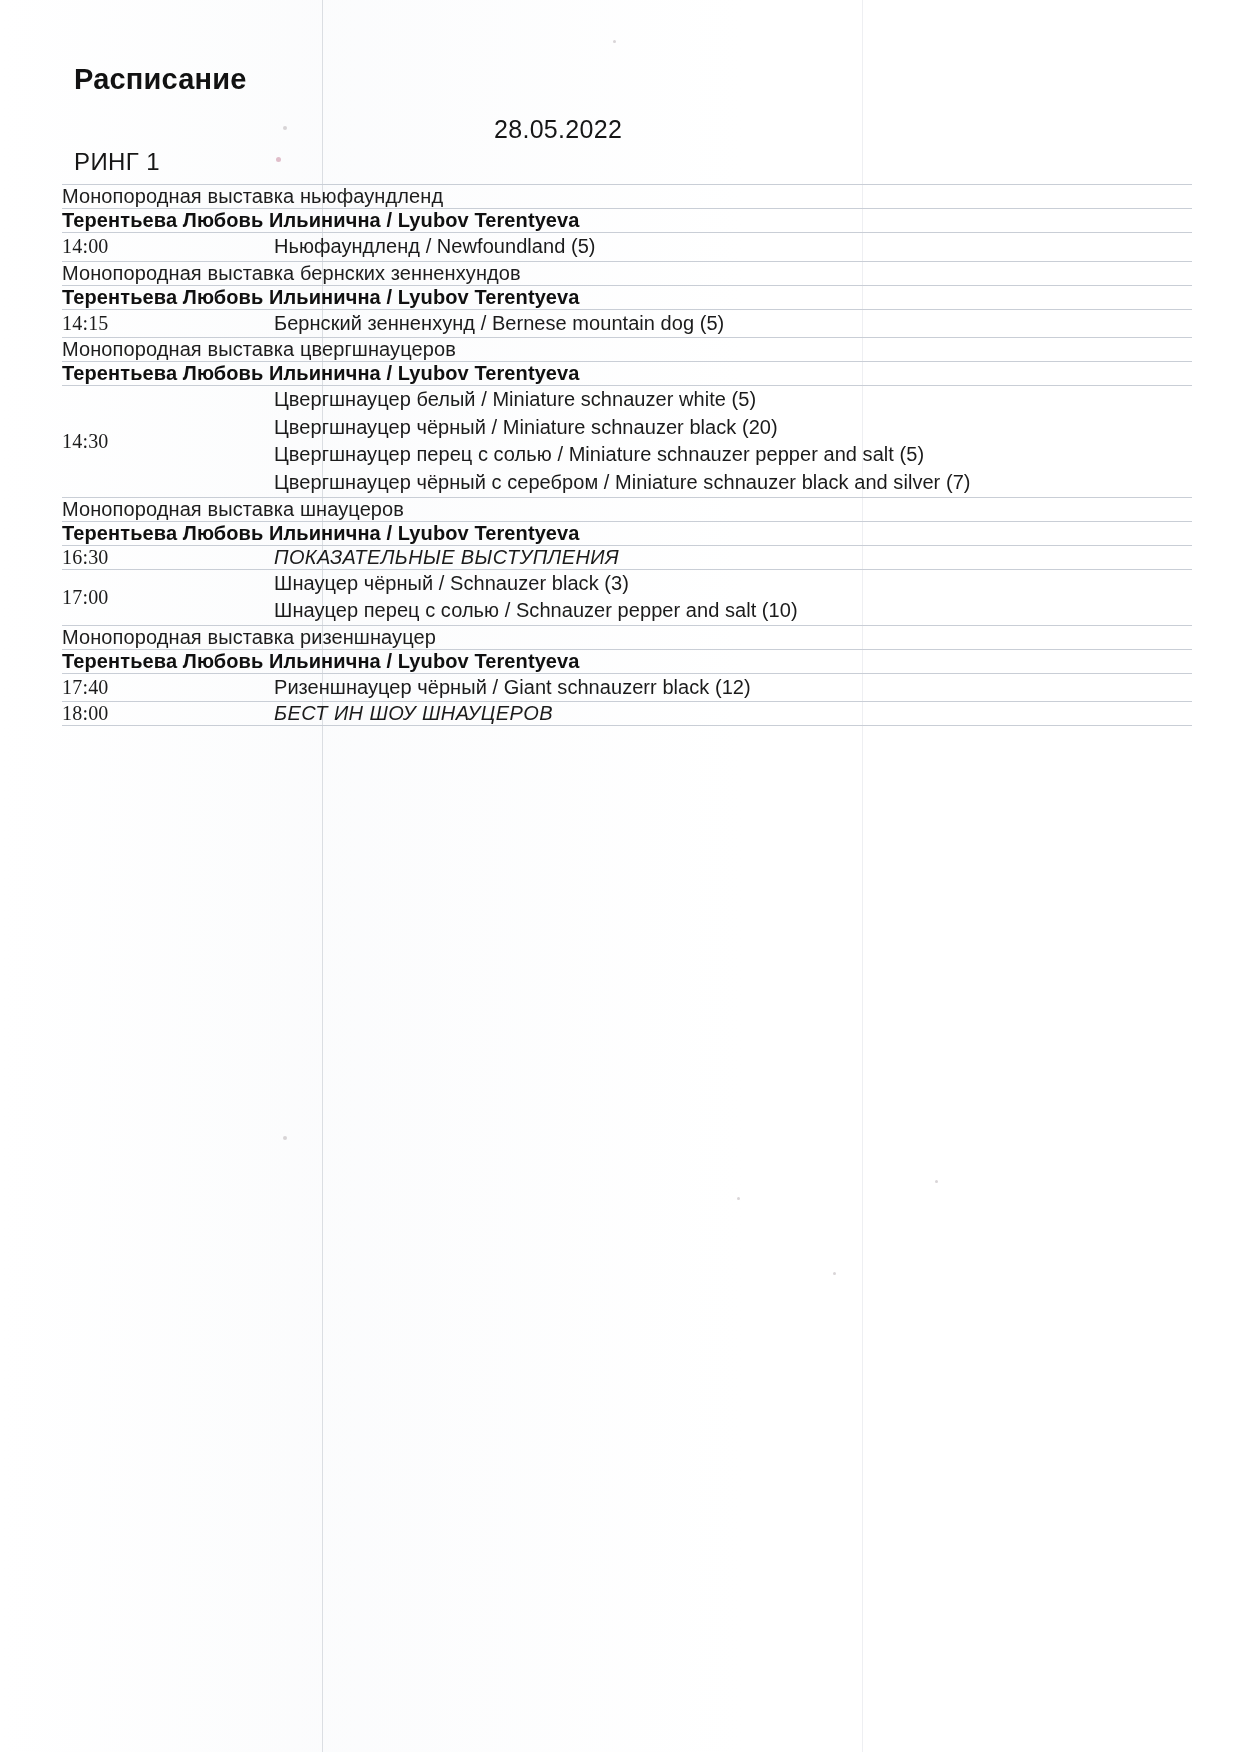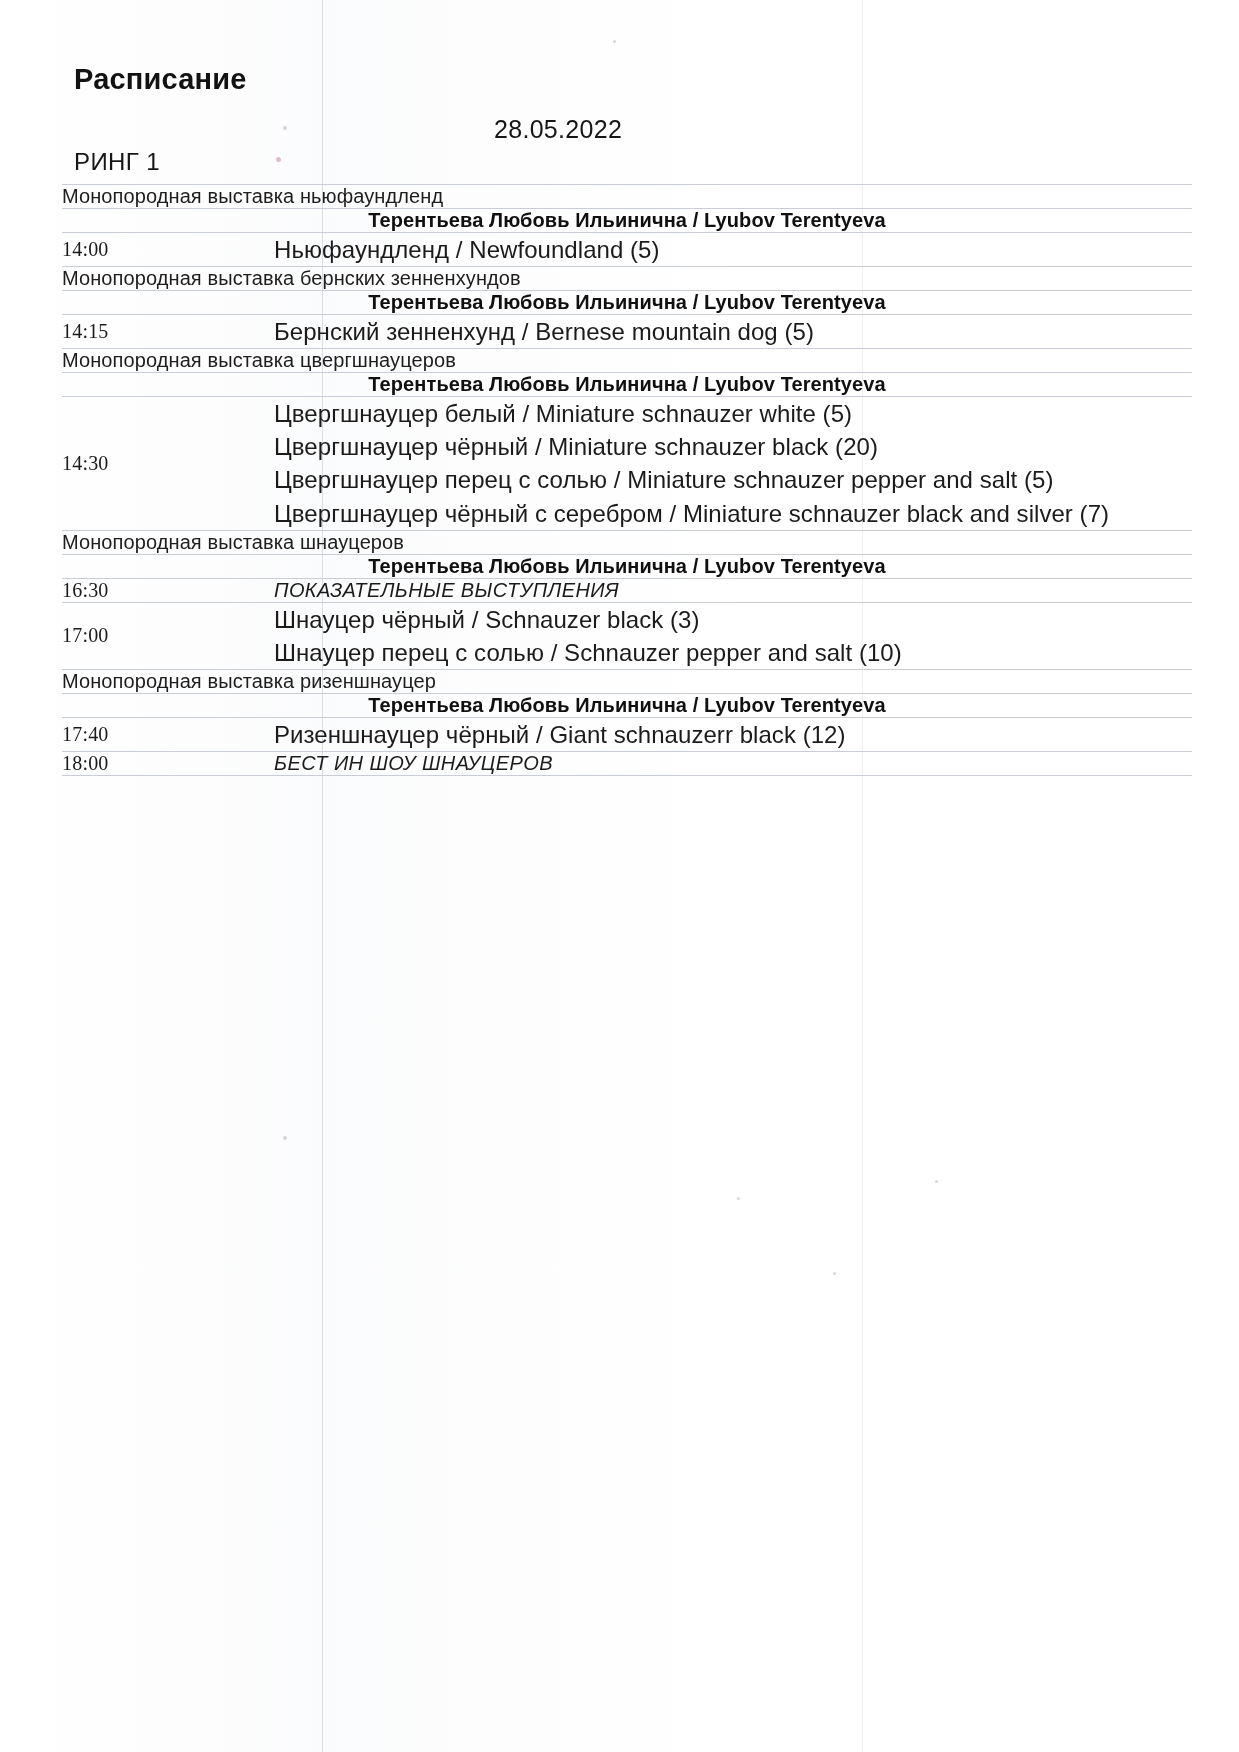--- a/index.html
+++ b/index.html
@@ -100,33 +100,32 @@
     font-size: 20px;
     color: #1d1d1d;
     letter-spacing: .1px;
   }
   .cell-judge {
     padding: 10px 0 10px 14px;
     font-size: 20px;
     font-weight: bold;
     color: #101010;
     letter-spacing: .1px;
-    text-align: center;
   }
   .cell-time {
     padding: 11px 0 11px 30px;
     font-size: 20px;
     color: #1b1b1b;
     letter-spacing: .2px;
     white-space: nowrap;
     font-family: Liberation Serif, serif;
   }
   .cell-entry {
     padding: 11px 0 11px 2px;
-    font-size: 24px;
+    font-size: 20px;
     color: #1b1b1b;
     letter-spacing: .05px;
   }
   .cell-entry .line { display: block; line-height: 1.38; white-space: nowrap; }
   .cell-entry .line.faint-tail { }
   .cell-event {
     padding: 11px 0 11px 2px;
     font-size: 20px;
     color: #1b1b1b;
     letter-spacing: .4px;

